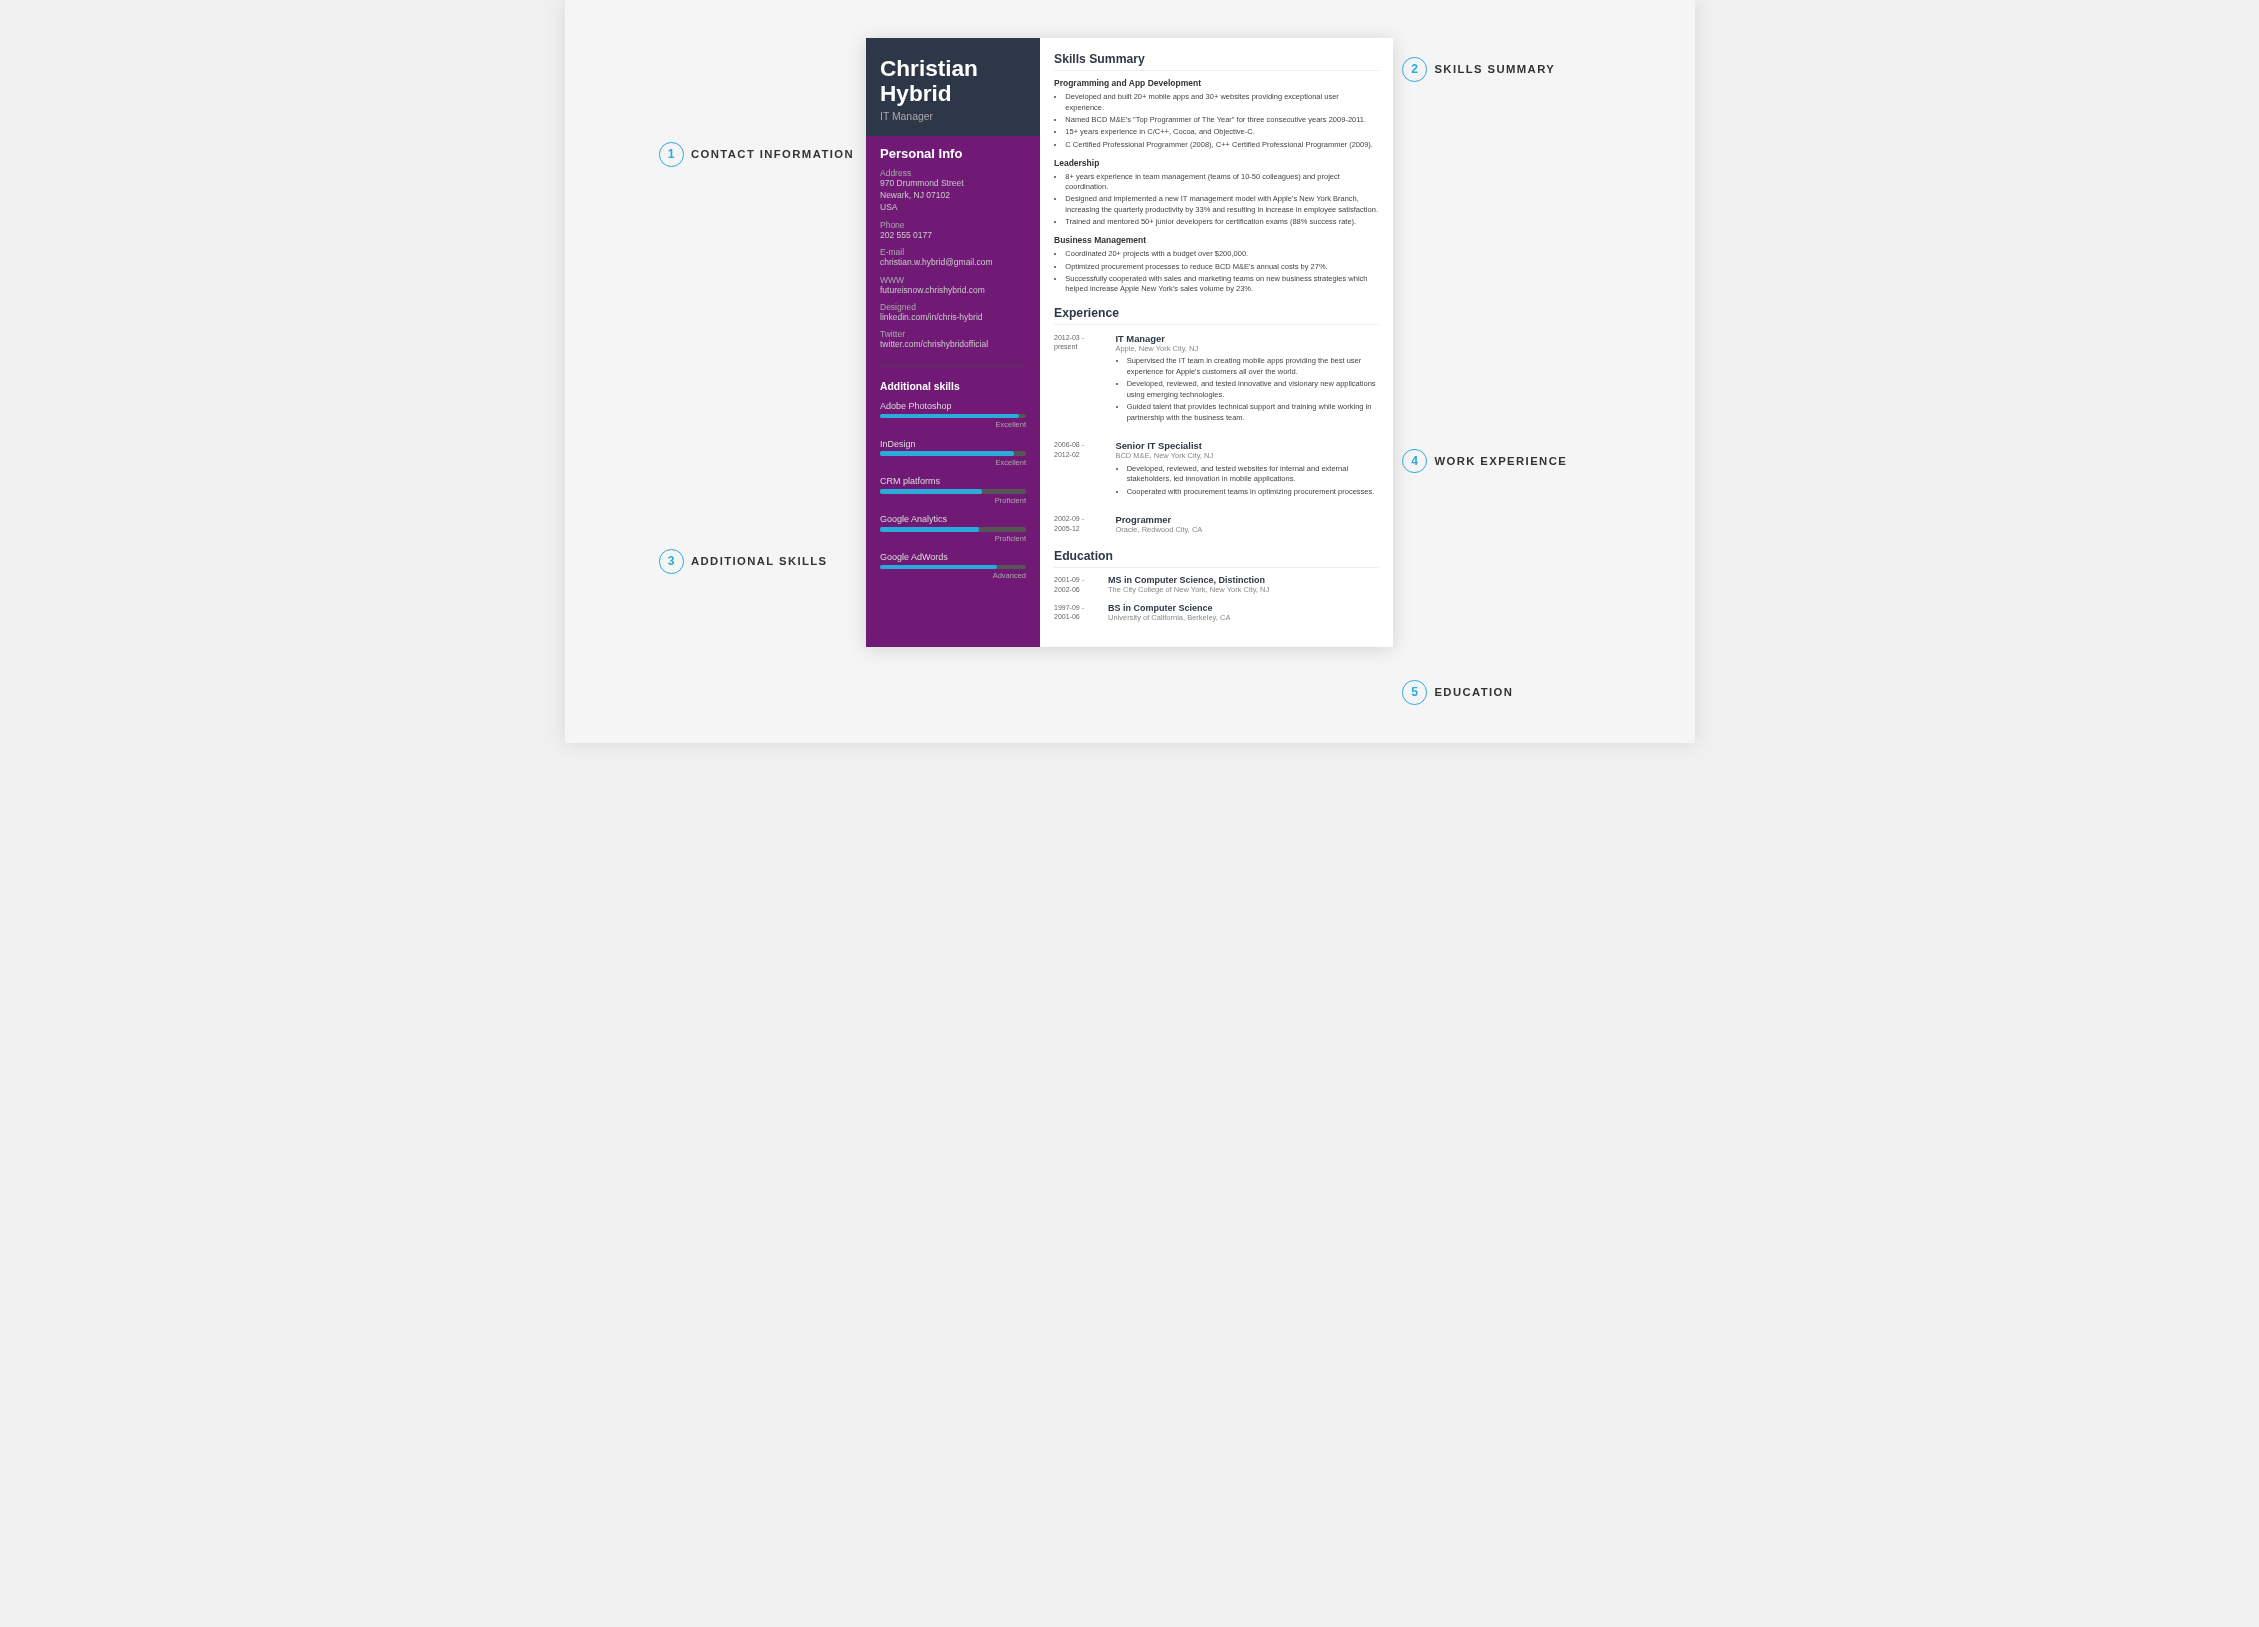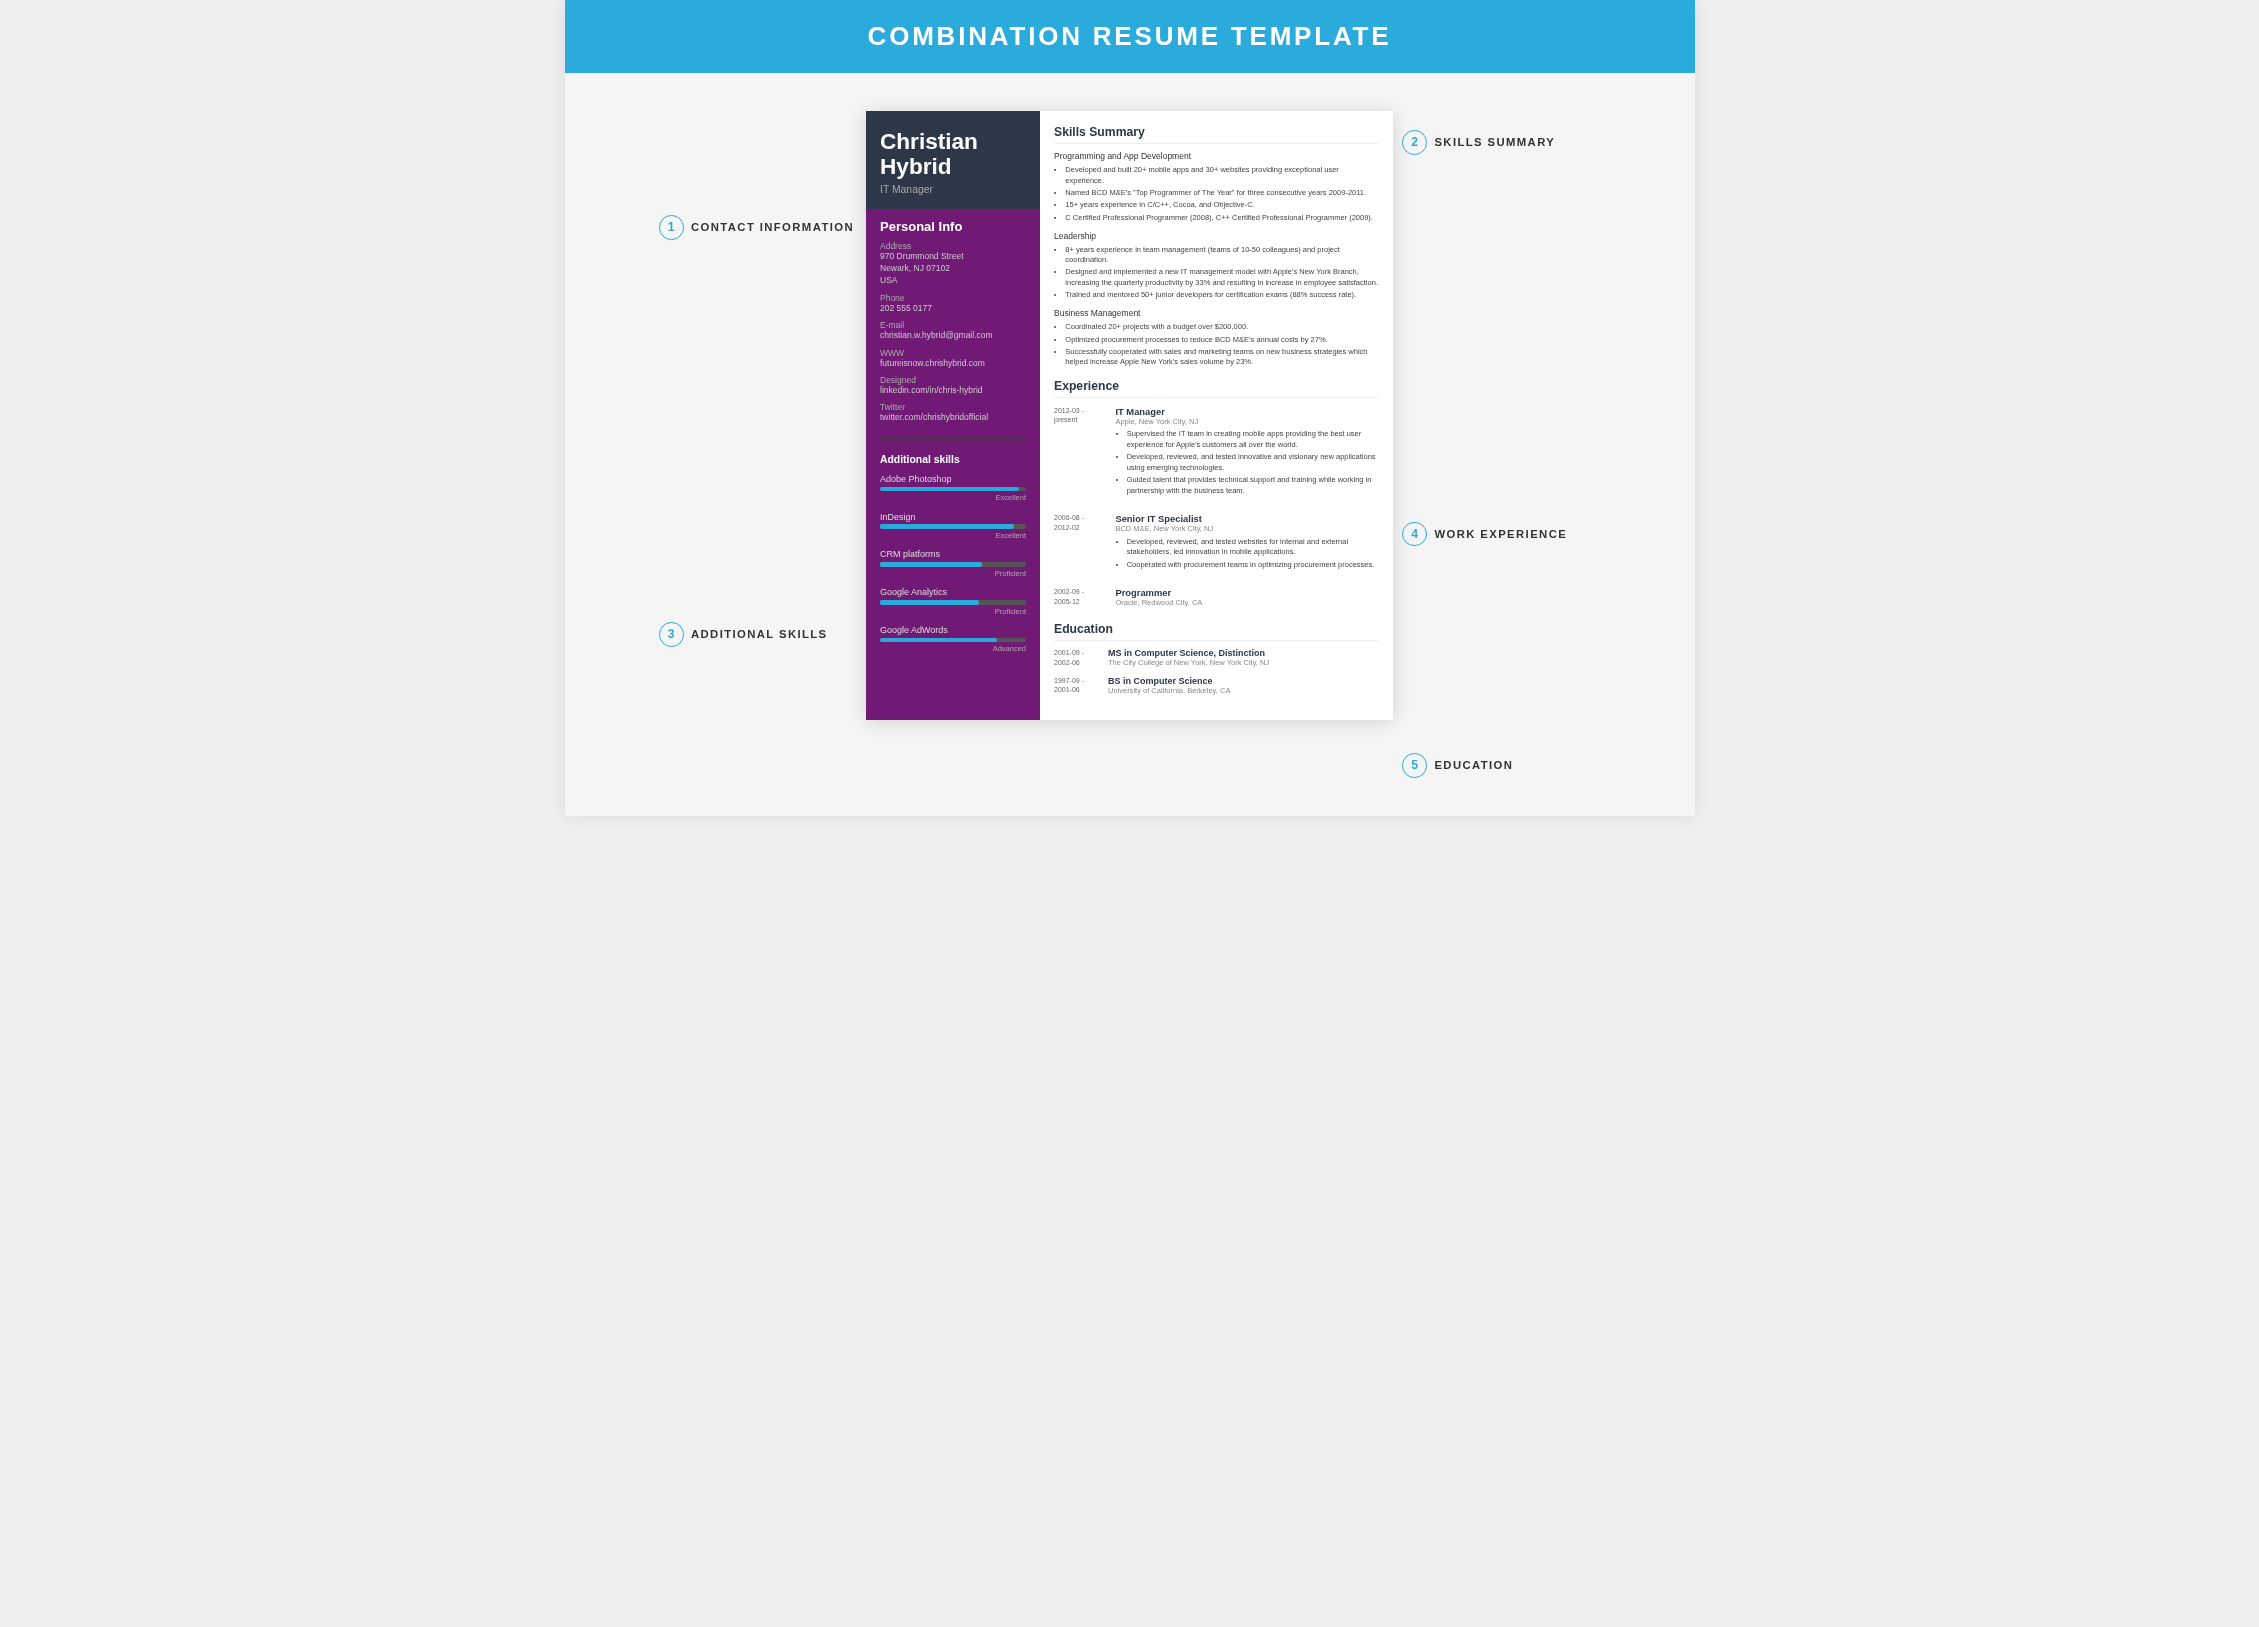--- a/index.html
+++ b/index.html
@@ -197,21 +197,21 @@
     .section-heading {
       font-size: 12.2px;
       font-weight: 700;
       color: #2d3748;
       border-bottom: 0.9px solid #eee;
       padding-bottom: 3.8px;
       margin-bottom: 7.5px;
     }
     .subsection-title {
       font-size: 8.5px;
-      font-weight: 400;
+      font-weight: 700;
       color: #333;
       margin-top: 7.5px;
       margin-bottom: 3.8px;
     }
     .bullet-list {
       padding-left: 11.3px;
       margin-bottom: 5.6px;
     }
     .bullet-list li {
       font-size: 7.5px;
@@ -295,23 +295,20 @@
     }
     .resume-section-gap {
       margin-bottom: 11.3px;
     }
   </style>
 </head>
 <body>
 
 <div class="page-wrapper">
 
-  <div class="header-banner">
-    <h1>COMBINATION RESUME TEMPLATE</h1>
-  </div>
 
   <div class="main-content">
 
     <div class="left-annotations">
       <div style="height: 104px;"></div>
       <div class="annotation">
         <div class="annotation-circle">1</div>
         <span class="annotation-text">CONTACT INFORMATION</span>
       </div>
       <div style="height: 377px;"></div>

